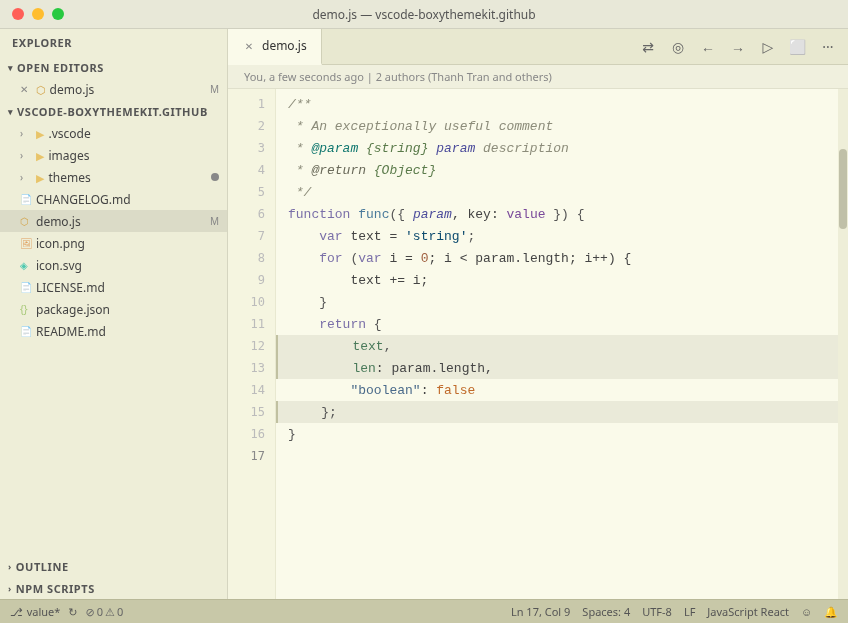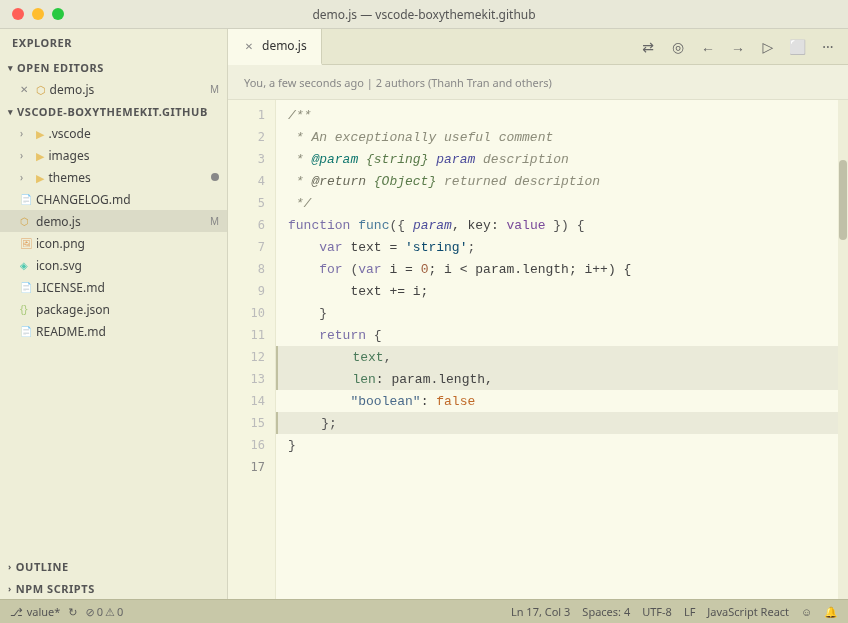--- a/index.html
+++ b/index.html
@@ -193,21 +193,21 @@
     }
 
     
     .blame-bar {
       background: #f0f0de;
       padding: 2px 16px;
       font-size: 11px;
       color: #888;
       border-bottom: 1px solid #e0e0cc;
       flex-shrink: 0;
-      height: 35px;
+      height: 24px;
       display: flex;
       align-items: center;
     }
 
     
     .code-editor {
       flex: 1;
       display: flex;
       overflow: hidden;
       position: relative;
@@ -460,21 +460,21 @@
 
         <div class="code-line">
           <span class="c-comment"> * An exceptionally useful comment</span>
         </div>
 
         <div class="code-line">
           <span class="c-comment"> * </span><span class="c-comment" style="font-style:italic;color:#0f766e">@param</span><span class="c-type"> {string} </span><span class="c-param">param</span><span class="c-comment"> description</span>
         </div>
 
         <div class="code-line">
-          <span class="c-comment"> * </span><span style="color:#6a6a5a;font-style:italic">@return</span><span class="c-type"> {Object} </span><span class="c-comment">returned description</span>
+          <span class="c-comment"> * </span><span style="color:#6a6a5a;font-style:italic">@return</span><span class="c-type"> {Object} </span>
         </div>
 
         <div class="code-line">
           <span class="c-comment"> */</span>
         </div>
 
         <div class="code-line">
           <span class="c-keyword">function</span><span class="c-plain"> </span><span class="c-func">func</span><span class="c-punct">({</span><span class="c-plain"> </span><span class="c-param">param</span><span class="c-plain">, key: </span><span class="c-value">value</span><span class="c-punct"> }) {</span>
         </div>
 
@@ -541,21 +541,21 @@
     </div>
     <div class="warning-badge">
       <span>⊘</span>
       <span>0</span>
       <span>⚠</span>
       <span>0</span>
     </div>
   </div>
   <div class="status-right">
     <div class="status-item">
-      <span>Ln 17, Col 3</span>
+      <span>Ln 17, Col 9</span>
     </div>
     <div class="status-item">
       <span>Spaces: 4</span>
     </div>
     <div class="status-item">
       <span>UTF-8</span>
     </div>
     <div class="status-item">
       <span>LF</span>
     </div>

